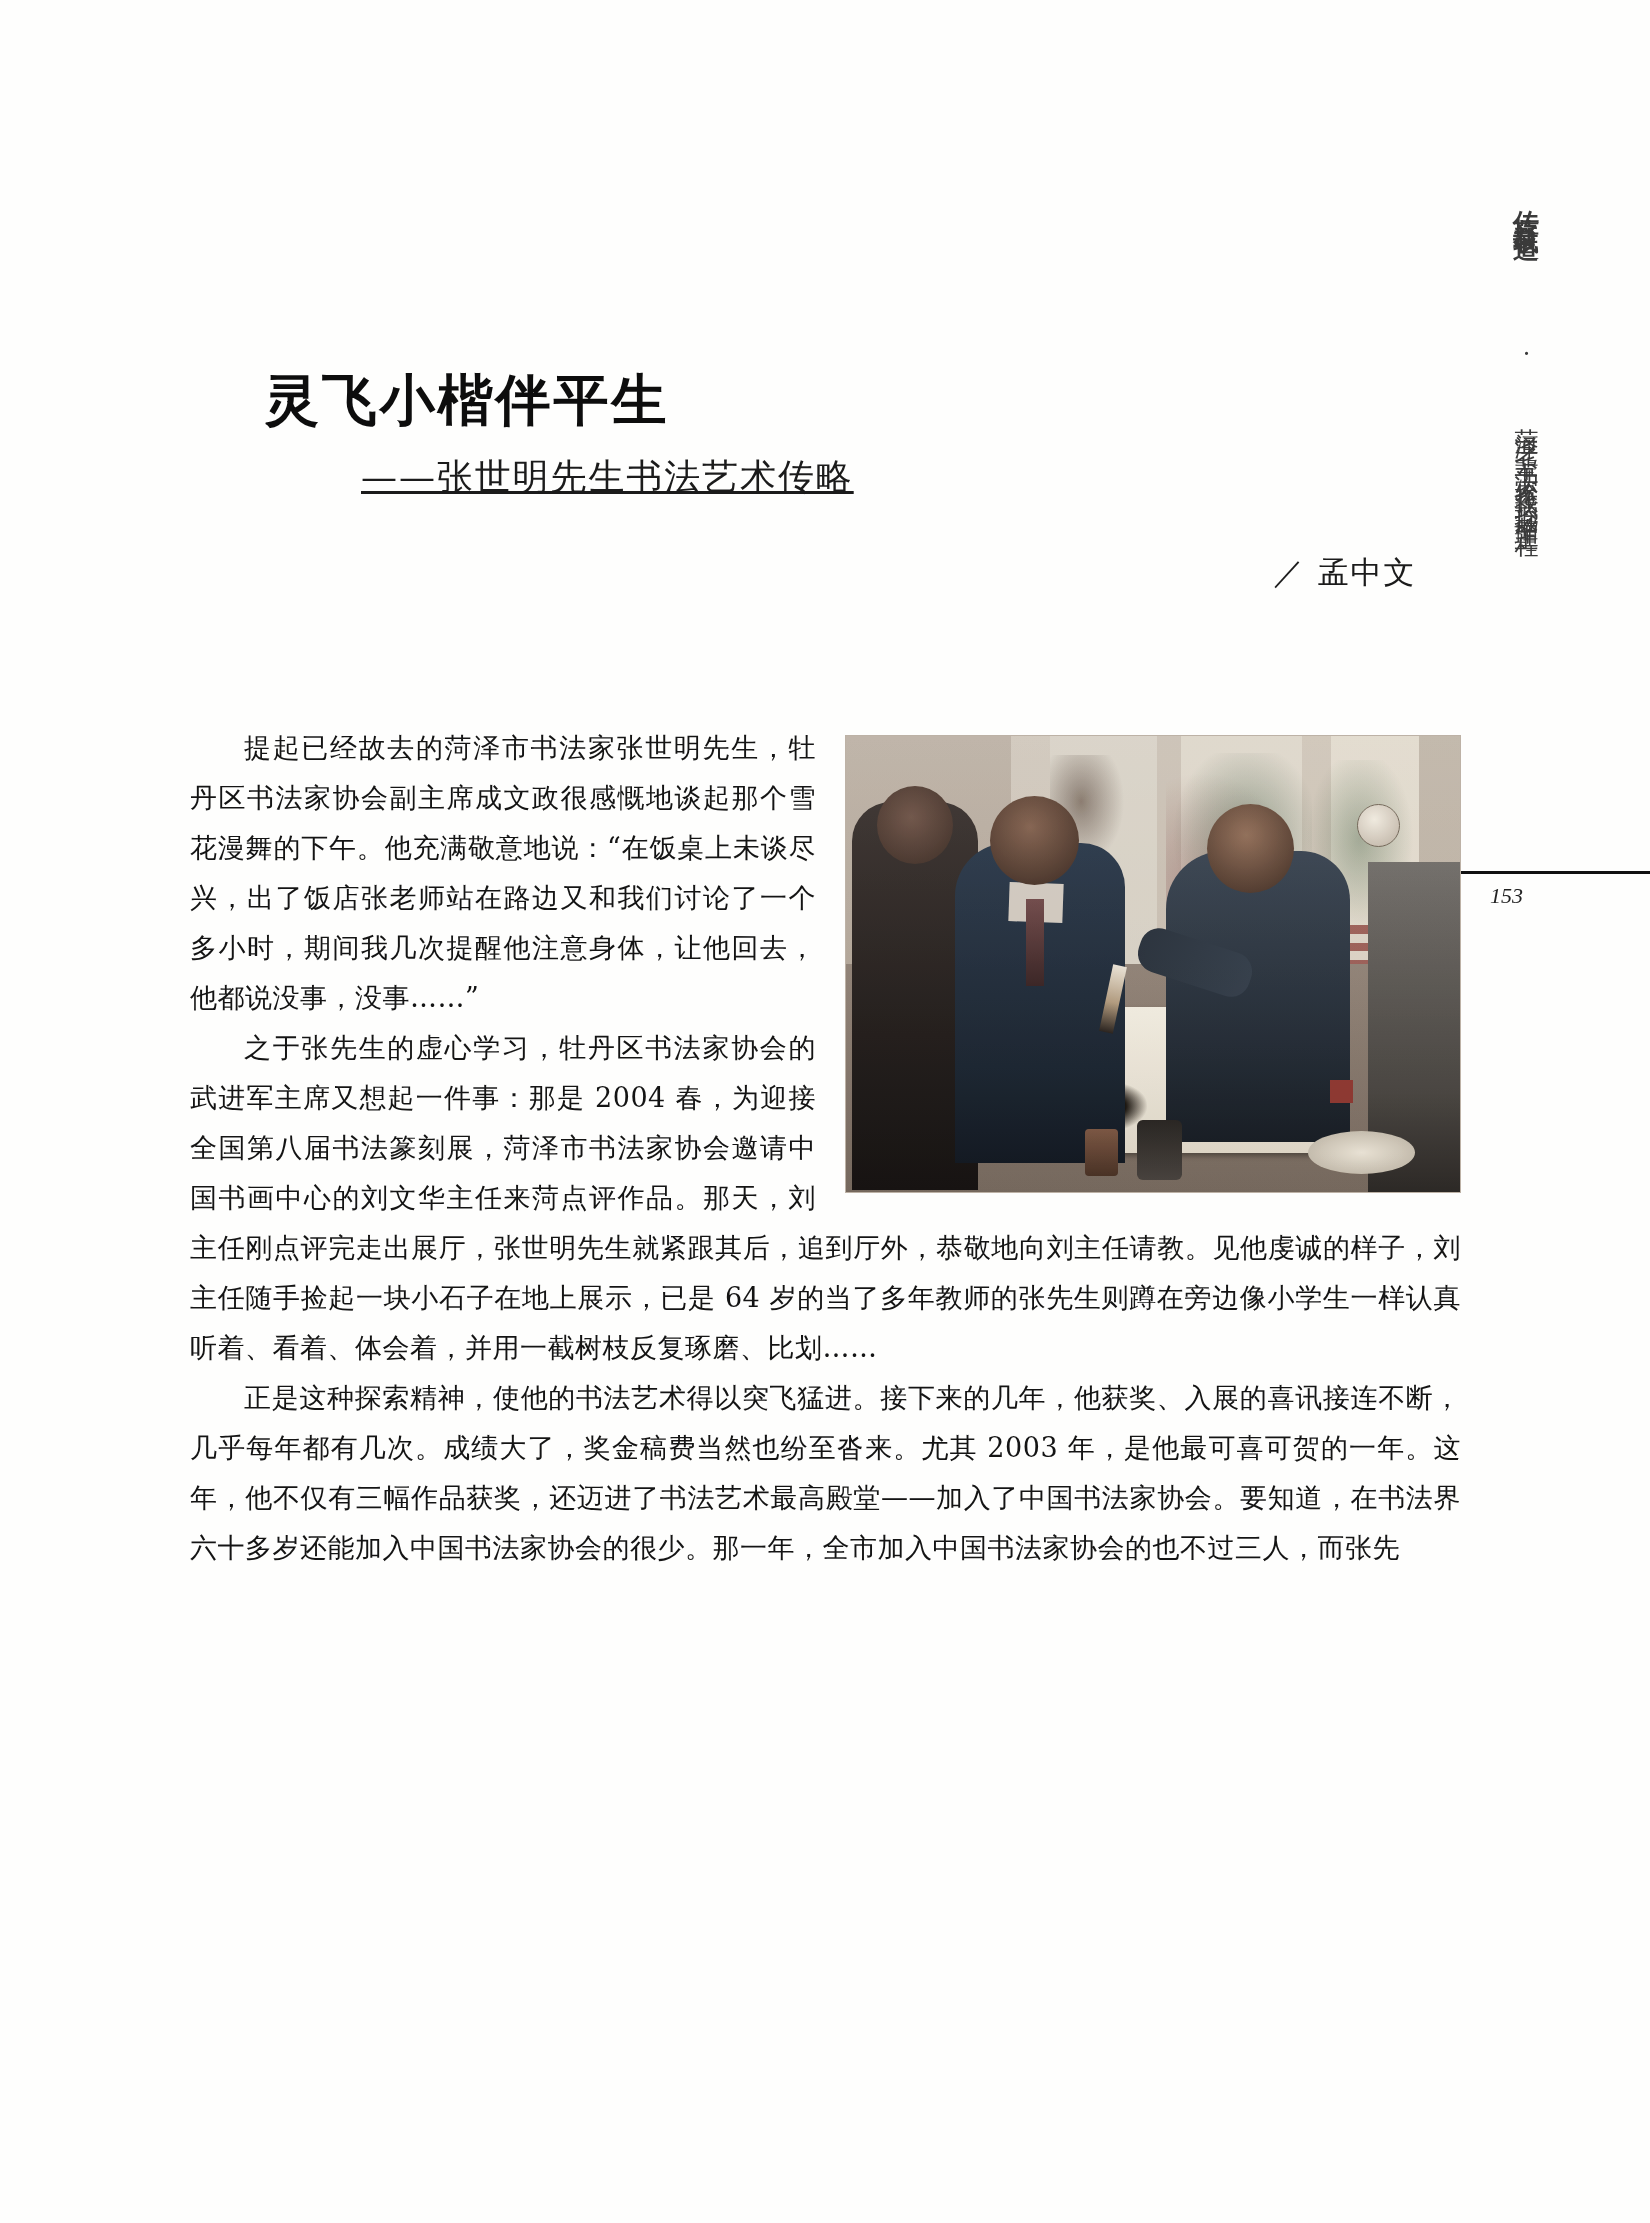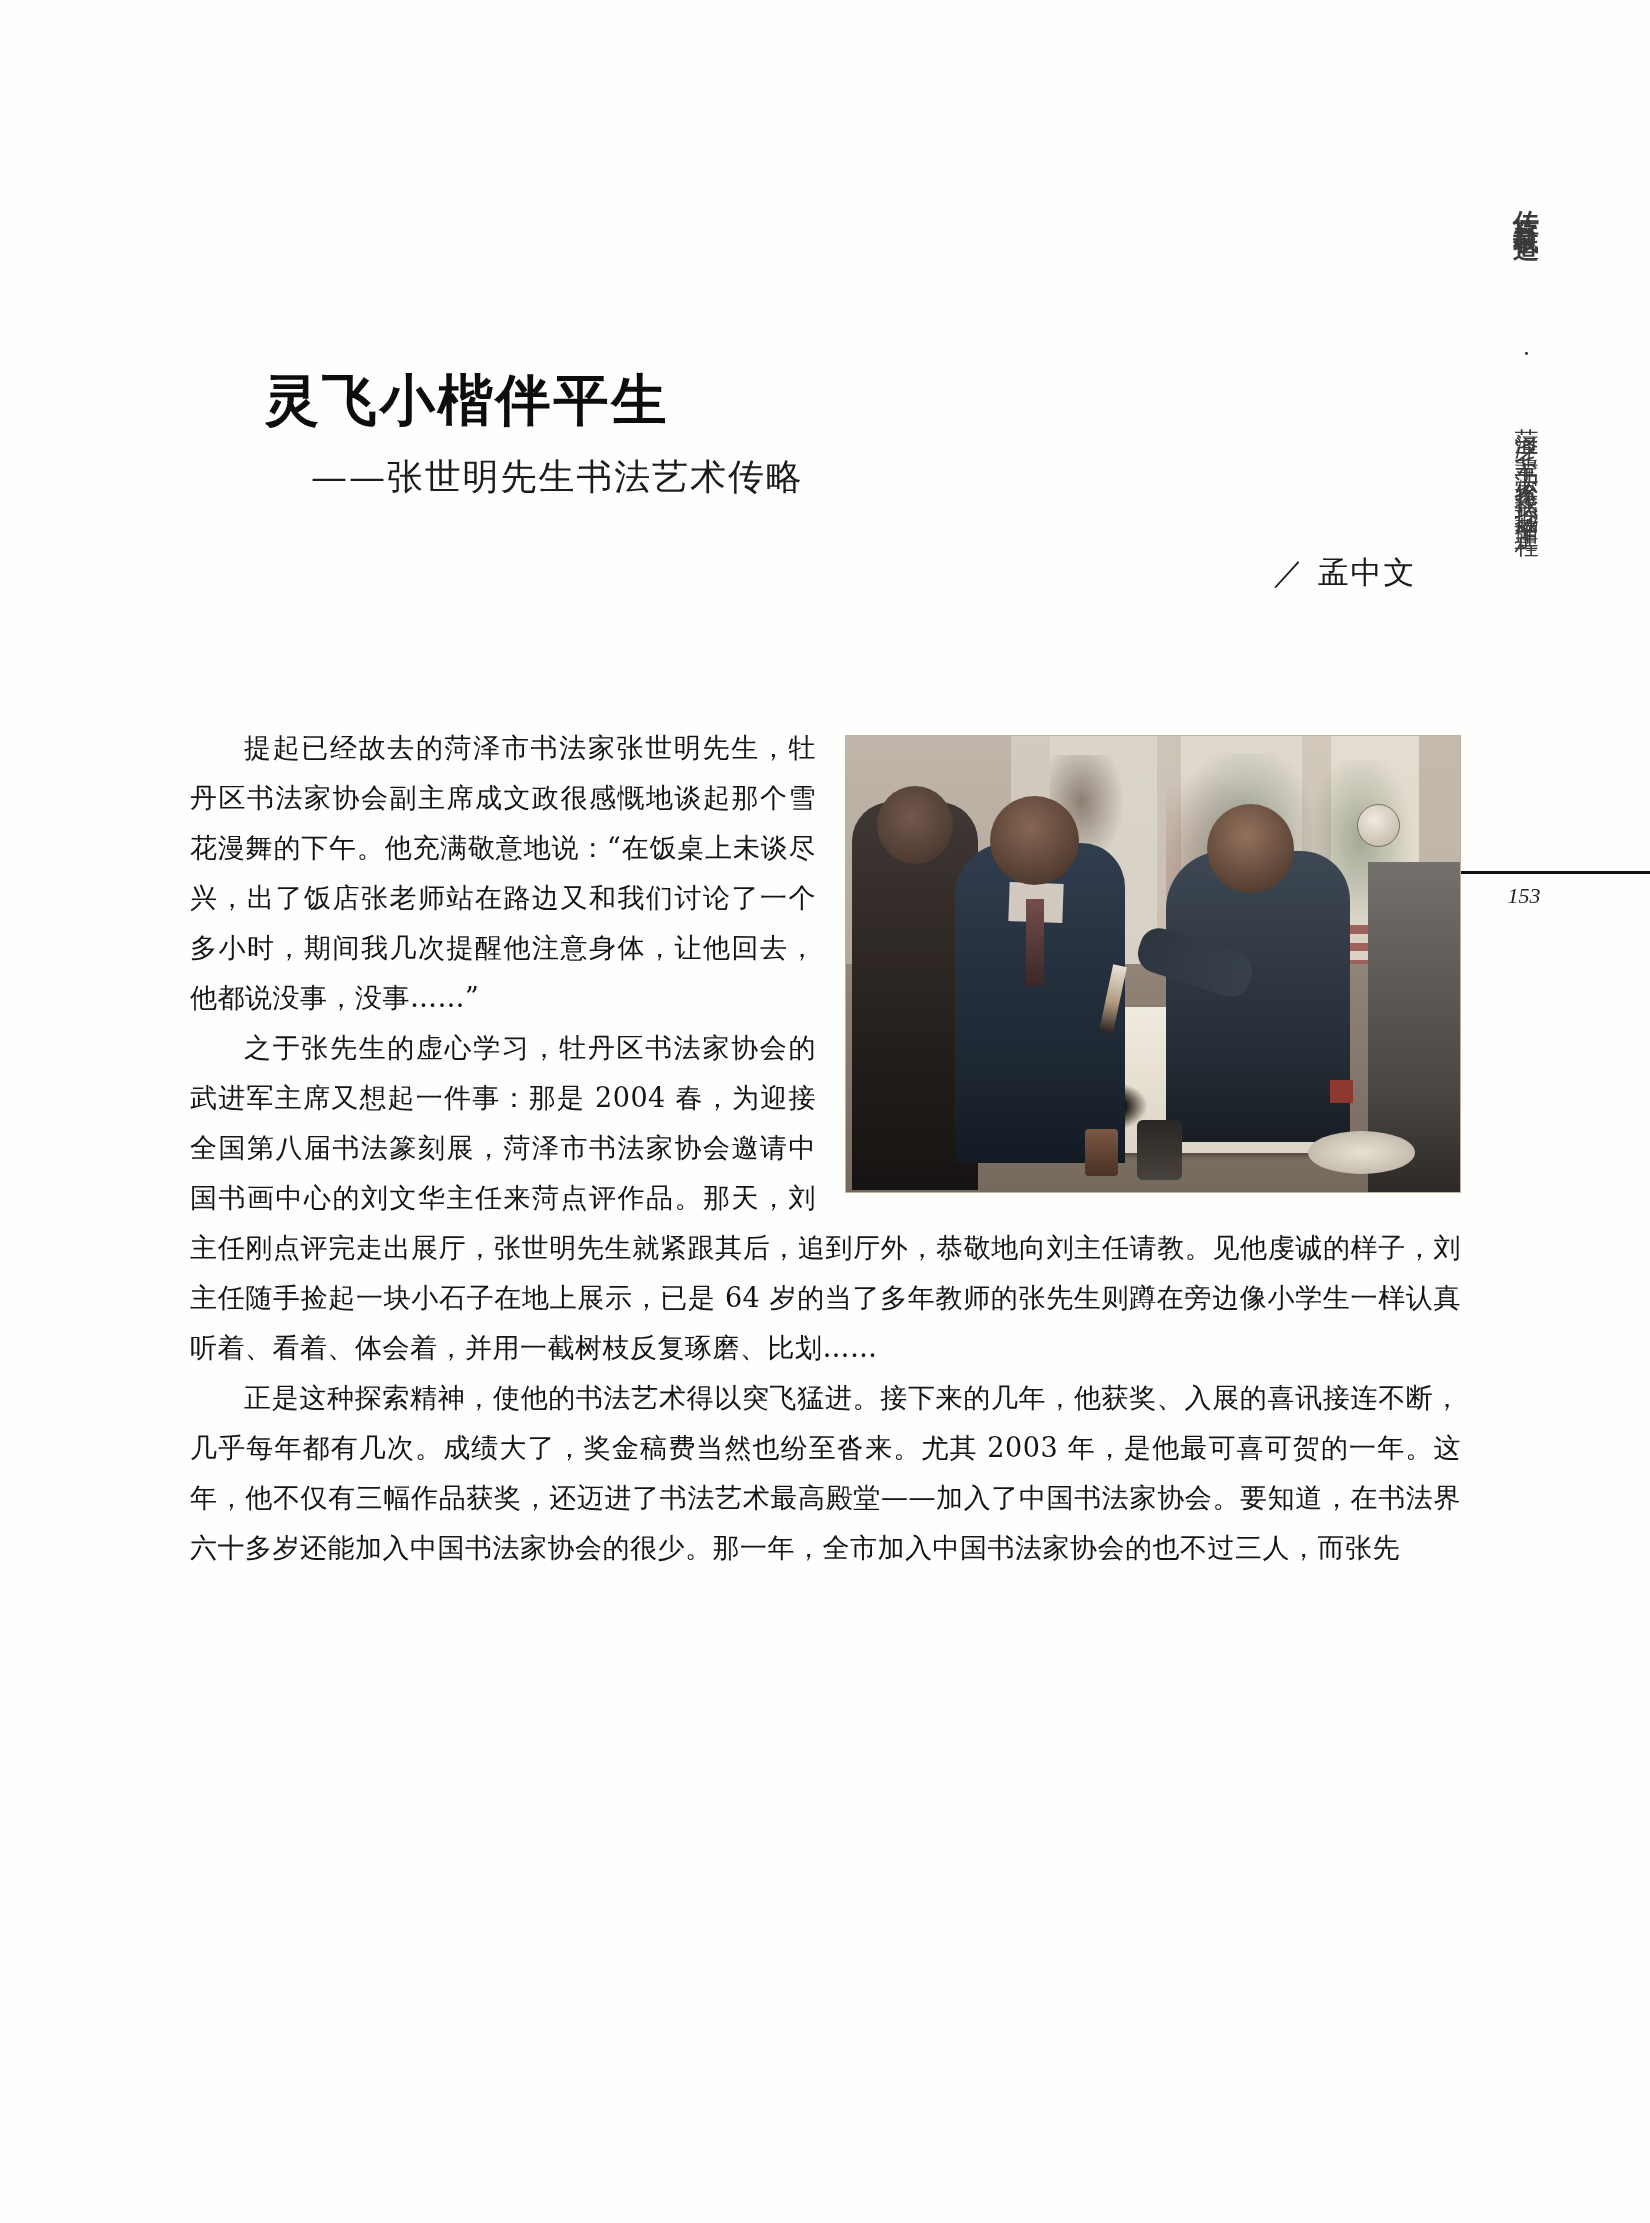--- a/index.html
+++ b/index.html
@@ -57,21 +57,21 @@
     right: 0px;
     width: 209px;
     height: 2.9px;
     background: #111;
   }
   .folio {
     position: absolute;
     top: 883px;
     right: 93px;
     width: 68px;
-    text-align: center;
+    text-align: left;
     font-family: "Liberation Serif", serif;
     font-size: 22px;
     color: #222;
     font-style: italic;
   }
 
   
   .title-block {
     position: absolute;
     left: 264px;
@@ -81,25 +81,26 @@
   .main-title {
     font-family: "DejaVu Serif", "Liberation Serif", serif;
     font-weight: 700;
     font-size: 55px;
     letter-spacing: 2.9px;
     color: #0d0d0d;
     line-height: 1.15;
   }
   .sub-title {
     margin-top: 21.3px;
-    margin-left: 47px;
+    margin-left: 97px;
     font-family: "DejaVu Serif", "Liberation Serif", serif;
     font-size: 36px;
     letter-spacing: 1.9px;
     color: #1b1b1b;
+    text-decoration: underline;
   }
   .byline {
     margin-top: 50px;
     text-align: left;
     padding-left: 1009px;
     font-size: 31px;
     letter-spacing: 1.9px;
     color: #1b1b1b;
     white-space: nowrap;
   }

